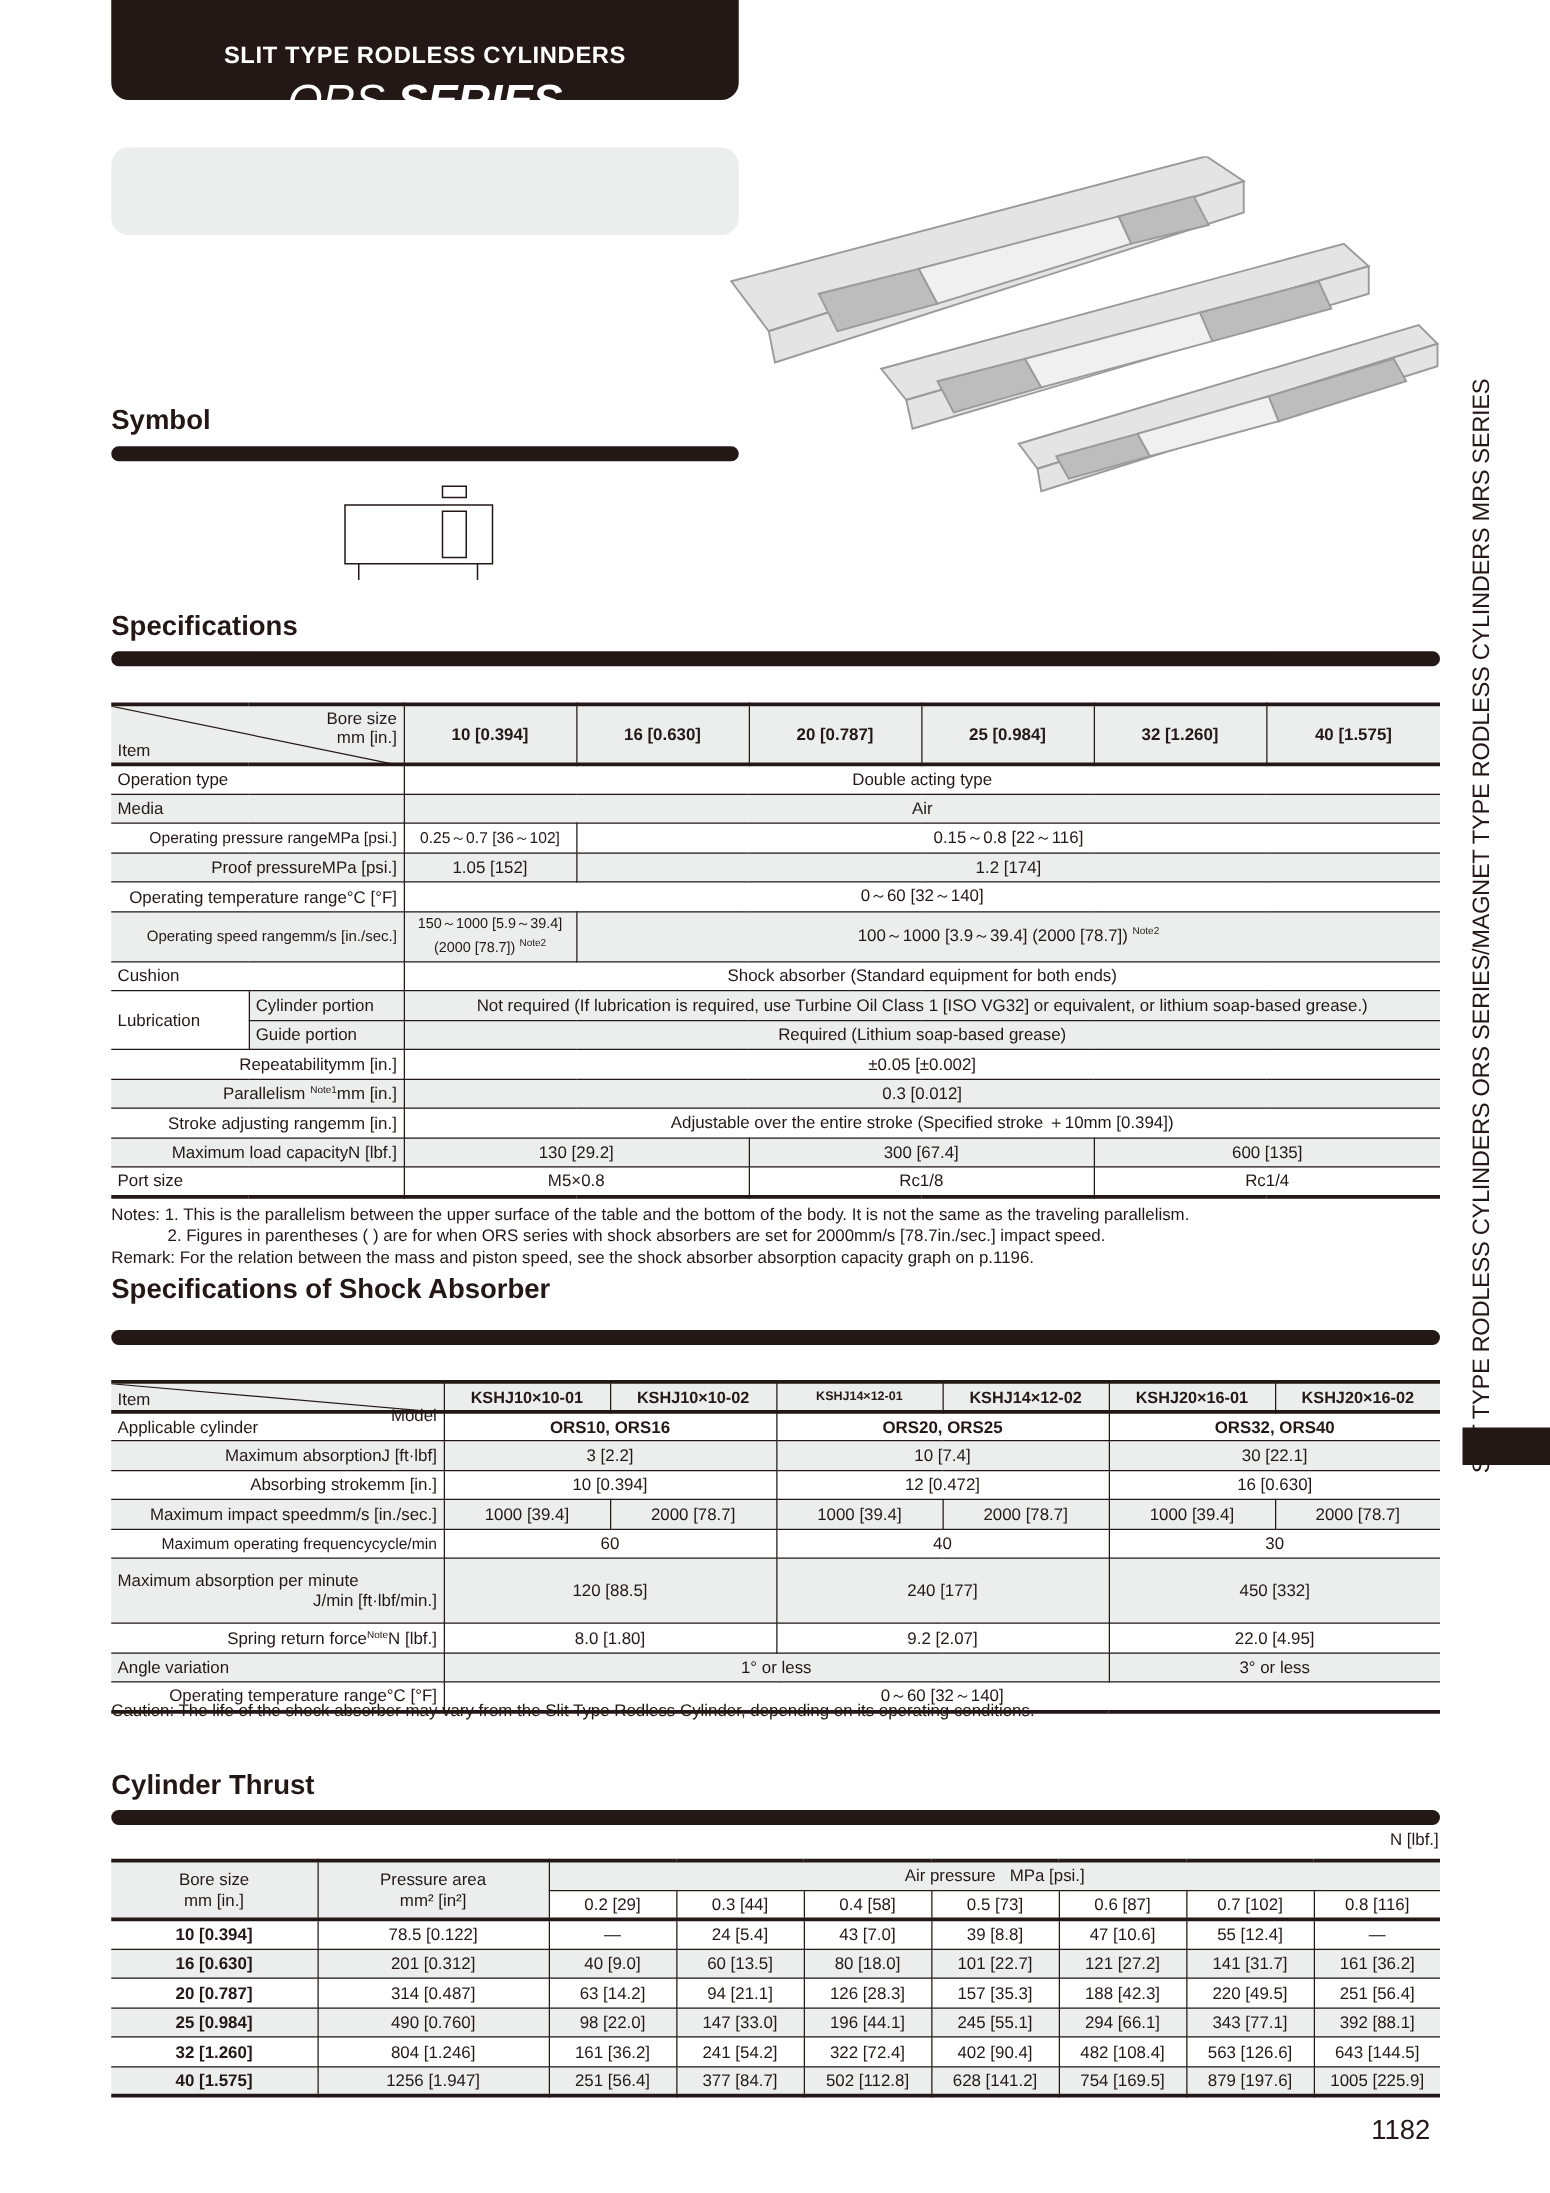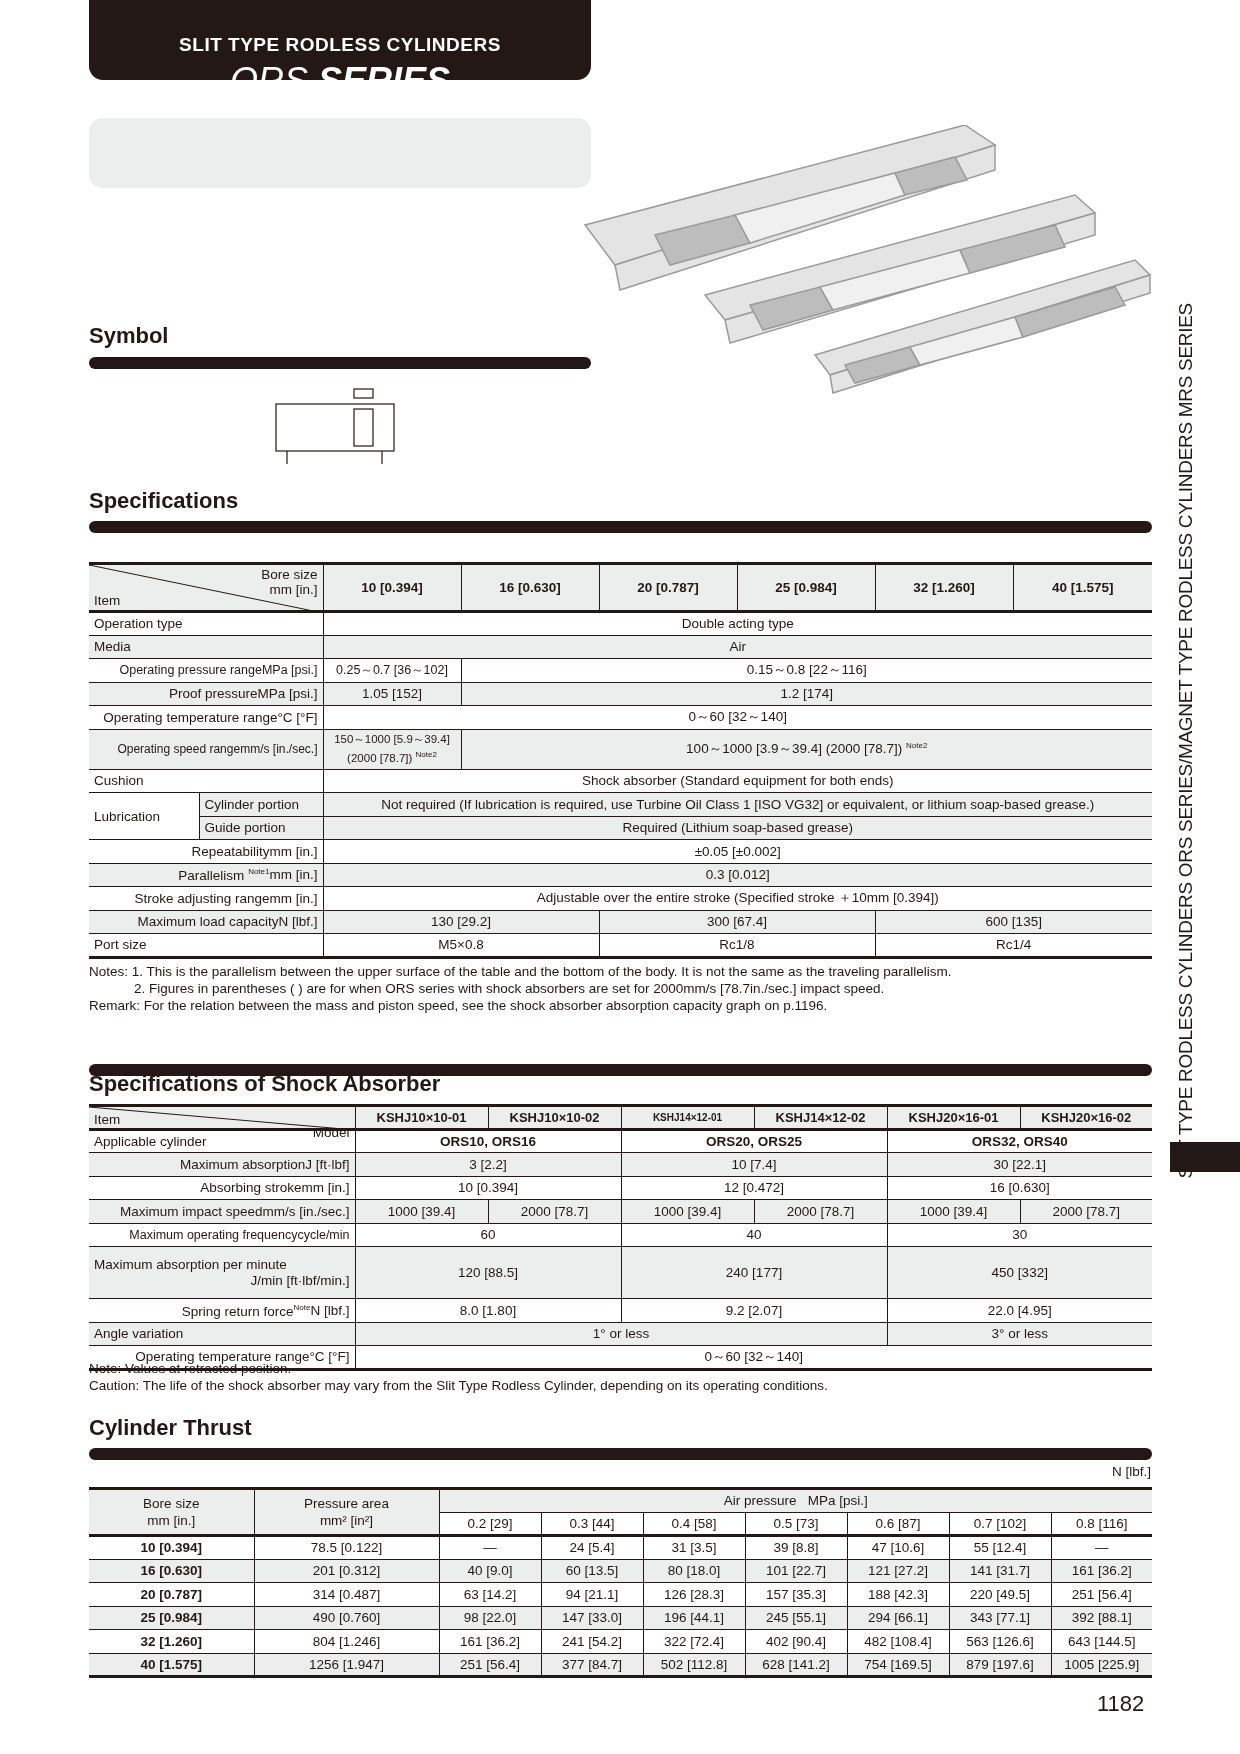--- a/index.html
+++ b/index.html
@@ -248,21 +248,21 @@
   </tr>
 </tbody>
   </table>
 
 <div class="notes" style="top:963px">
   <div>Notes: 1. This is the parallelism between the upper surface of the table and the bottom of the body. It is not the same as the traveling parallelism.</div>
   <div class="indent">2. Figures in parentheses (    ) are for when ORS series with shock absorbers are set for 2000mm/s [78.7in./sec.] impact speed.</div>
   <div>Remark: For the relation between the mass and piston speed, see the shock absorber absorption capacity graph on p.1196.</div>
 </div>
 
-<div class="section-title" style="top:1071px">Specifications of Shock Absorber</div>
+<div class="section-title" style="top:1018px">Specifications of Shock Absorber</div>
 <div class="section-bar" style="top:1064px; width:1063px"></div>
 
 <table style="left:89px; top:1104px; width:1063px;">
   <colgroup>
     <col style="width:266px">
     <col style="width:133px">
       <col style="width:133px">
       <col style="width:133px">
       <col style="width:133px">
       <col style="width:133px">
@@ -368,21 +368,20 @@
             <span>Operating temperature range</span>
             <span>°C [°F]</span>
           </div>
         </td>
     <td colspan="6" class="c">0～60 [32～140]</td>
   </tr>
 </tbody>
   </table>
 
 <div class="notes" style="top:1360px">
-  <div>Note: Values at retracted position.</div>
   <div>Caution: The life of the shock absorber may vary from the Slit Type Rodless Cylinder, depending on its operating conditions.</div>
 </div>
 
 <div class="section-title" style="top:1415px">Cylinder Thrust</div>
 <div class="section-bar" style="top:1448px; width:1063px"></div>
 <div class="unit-label" style="top:1464px">N [lbf.]</div>
 
 <table style="left:89px; top:1487px; width:1063px;">
   <colgroup>
     <col style="width:165px">
@@ -416,21 +415,21 @@
     <th class="c">0.7 [102]</th>
     <th class="c">0.8 [116]</th>
   </tr>
   </tbody>
     <tbody id="thrust-body">
       <tr style="border-top: 3px solid rgb(35, 24, 21);">
         <td class="c b">10 [0.394]</td>
         <td class="c">78.5 [0.122]</td>
         <td class="c">—</td>
         <td class="c">24 [5.4]</td>
-        <td class="c">31 [3.5]</td>
+        <td class="c">43 [7.0]</td>
         <td class="c">39 [8.8]</td>
         <td class="c">47 [10.6]</td>
         <td class="c">55 [12.4]</td>
         <td class="c">—</td>
       </tr>
       <tr class="shade">
         <td class="c b">16 [0.630]</td>
         <td class="c">201 [0.312]</td>
         <td class="c">40 [9.0]</td>
         <td class="c">60 [13.5]</td>

